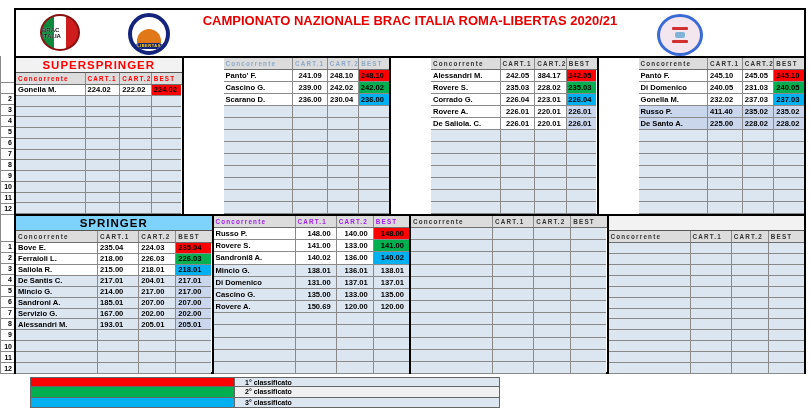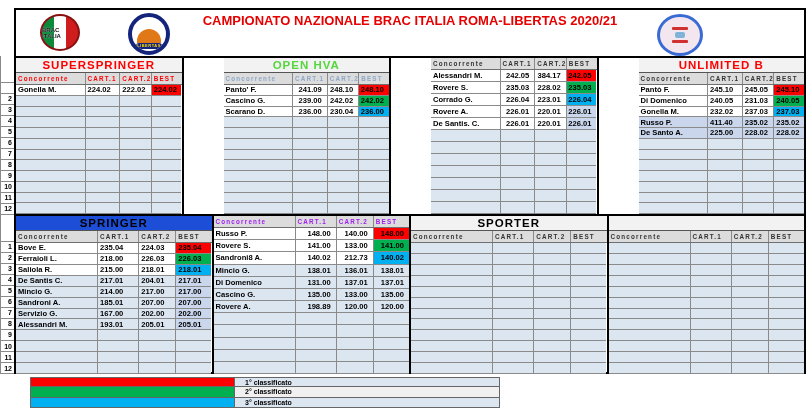--- a/index.html
+++ b/index.html
@@ -207,21 +207,20 @@
               <div class="cell w3" style="background: rgb(220, 230, 241);"></div>
             </div>
             <div class="row">
               <div class="cell w0" style="background: rgb(220, 230, 241);"></div>
               <div class="cell w1" style="background: rgb(220, 230, 241);"></div>
               <div class="cell w2" style="background: rgb(220, 230, 241);"></div>
               <div class="cell w3" style="background: rgb(220, 230, 241);"></div>
             </div>
           </div>
           <div class="section">
-            <div class="sec-title" style="color: rgb(85, 214, 60); background: rgb(242, 242, 242);">OPEN HVA</div>
             <div class="sec-cols" style="background: rgb(220, 220, 220);">
               <div class="hcell w0" style="color: rgb(142, 169, 200);">Concorrente</div>
               <div class="hcell w1" style="color: rgb(142, 169, 200);">CART.1</div>
               <div class="hcell w2" style="color: rgb(142, 169, 200);">CART.2</div>
               <div class="hcell w3" style="color: rgb(142, 169, 200);">BEST</div>
             </div>
             <div class="row">
               <div class="cell w0" style="background: rgb(255, 255, 255);">Panto' F.</div>
               <div class="cell w1 ar" style="background: rgb(255, 255, 255);">241.09</div>
               <div class="cell w2 ar" style="background: rgb(255, 255, 255);">248.10</div>
@@ -319,21 +318,21 @@
               <div class="cell w2 ar" style="background: rgb(255, 255, 255);">223.01</div>
               <div class="cell w3 ar" style="background: rgb(0, 176, 240);">226.04</div>
             </div>
             <div class="row">
               <div class="cell w0" style="background: rgb(255, 255, 255);">Rovere A.</div>
               <div class="cell w1 ar" style="background: rgb(255, 255, 255);">226.01</div>
               <div class="cell w2 ar" style="background: rgb(255, 255, 255);">220.01</div>
               <div class="cell w3 ar" style="background: rgb(201, 214, 236);">226.01</div>
             </div>
             <div class="row">
-              <div class="cell w0" style="background: rgb(255, 255, 255);">De Santis. C.</div>
+              <div class="cell w0" style="background: rgb(255, 255, 255);">De Saliola. C.</div>
               <div class="cell w1 ar" style="background: rgb(255, 255, 255);">226.01</div>
               <div class="cell w2 ar" style="background: rgb(255, 255, 255);">220.01</div>
               <div class="cell w3 ar" style="background: rgb(201, 214, 236);">226.01</div>
             </div>
             <div class="row">
               <div class="cell w0" style="background: rgb(220, 230, 241);"></div>
               <div class="cell w1" style="background: rgb(220, 230, 241);"></div>
               <div class="cell w2" style="background: rgb(220, 230, 241);"></div>
               <div class="cell w3" style="background: rgb(220, 230, 241);"></div>
             </div>
@@ -368,21 +367,20 @@
               <div class="cell w3" style="background: rgb(220, 230, 241);"></div>
             </div>
             <div class="row">
               <div class="cell w0" style="background: rgb(220, 230, 241);"></div>
               <div class="cell w1" style="background: rgb(220, 230, 241);"></div>
               <div class="cell w2" style="background: rgb(220, 230, 241);"></div>
               <div class="cell w3" style="background: rgb(220, 230, 241);"></div>
             </div>
           </div>
           <div class="section">
-            <div class="sec-title" style="color: rgb(255, 0, 0); background: rgb(242, 242, 242);">UNLIMITED B</div>
             <div class="sec-cols" style="background: rgb(220, 220, 220);">
               <div class="hcell w0" style="color: rgb(51, 51, 51);">Concorrente</div>
               <div class="hcell w1" style="color: rgb(51, 51, 51);">CART.1</div>
               <div class="hcell w2" style="color: rgb(51, 51, 51);">CART.2</div>
               <div class="hcell w3" style="color: rgb(51, 51, 51);">BEST</div>
             </div>
             <div class="row">
               <div class="cell w0" style="background: rgb(255, 255, 255);">Pantò F.</div>
               <div class="cell w1" style="background: rgb(255, 255, 255);">245.10</div>
               <div class="cell w2" style="background: rgb(255, 255, 255);">245.05</div>
@@ -451,21 +449,21 @@
             <div class="row">
               <div class="cell w0" style="background: rgb(220, 230, 241);"></div>
               <div class="cell w1" style="background: rgb(220, 230, 241);"></div>
               <div class="cell w2" style="background: rgb(220, 230, 241);"></div>
               <div class="cell w3" style="background: rgb(220, 230, 241);"></div>
             </div>
           </div>
         </div>
         <div class="block-row bottom">
           <div class="section">
-            <div class="sec-title" style="color: rgb(0, 0, 0); background: #1d4ed8;">SPRINGER</div>
+            <div class="sec-title" style="color: rgb(0, 0, 0); background: #7dd3fc;">SPRINGER</div>
             <div class="sec-cols" style="background: rgb(220, 220, 220);">
               <div class="hcell w0" style="color: rgb(51, 51, 51);">Concorrente</div>
               <div class="hcell w1" style="color: rgb(51, 51, 51);">CART.1</div>
               <div class="hcell w2" style="color: rgb(51, 51, 51);">CART.2</div>
               <div class="hcell w3" style="color: rgb(51, 51, 51);">BEST</div>
             </div>
             <div class="row">
               <div class="cell w0" style="background: rgb(255, 255, 255);">Bove E.</div>
               <div class="cell w1" style="background: rgb(255, 255, 255);">235.04</div>
               <div class="cell w2" style="background: rgb(255, 255, 255);">224.03</div>
@@ -553,21 +551,21 @@
             </div>
             <div class="row">
               <div class="cell w0" style="background: rgb(255, 255, 255);">Rovere S.</div>
               <div class="cell w1 ar" style="background: rgb(255, 255, 255);">141.00</div>
               <div class="cell w2 ar" style="background: rgb(255, 255, 255);">133.00</div>
               <div class="cell w3 ar" style="background: rgb(0, 176, 80);">141.00</div>
             </div>
             <div class="row">
               <div class="cell w0" style="background: rgb(255, 255, 255);">Sandroni8 A.</div>
               <div class="cell w1 ar" style="background: rgb(255, 255, 255);">140.02</div>
-              <div class="cell w2 ar" style="background: rgb(255, 255, 255);">212.73</div>
+              <div class="cell w2 ar" style="background: rgb(255, 255, 255);">136.00</div>
               <div class="cell w3 ar" style="background: rgb(0, 176, 240);">140.02</div>
             </div>
             <div class="row">
               <div class="cell w0" style="background: rgb(220, 230, 241);">Mincio G.</div>
               <div class="cell w1 ar" style="background: rgb(220, 230, 241);">138.01</div>
               <div class="cell w2 ar" style="background: rgb(220, 230, 241);">136.01</div>
               <div class="cell w3 ar" style="background: rgb(220, 230, 241);">138.01</div>
             </div>
             <div class="row">
               <div class="cell w0" style="background: rgb(220, 230, 241);">Di Domenico</div>
@@ -576,21 +574,21 @@
               <div class="cell w3 ar" style="background: rgb(220, 230, 241);">137.01</div>
             </div>
             <div class="row">
               <div class="cell w0" style="background: rgb(220, 230, 241);">Cascino G.</div>
               <div class="cell w1 ar" style="background: rgb(220, 230, 241);">135.00</div>
               <div class="cell w2 ar" style="background: rgb(220, 230, 241);">133.00</div>
               <div class="cell w3 ar" style="background: rgb(220, 230, 241);">135.00</div>
             </div>
             <div class="row">
               <div class="cell w0" style="background: rgb(220, 230, 241);">Rovere A.</div>
-              <div class="cell w1 ar" style="background: rgb(220, 230, 241);">198.89</div>
+              <div class="cell w1 ar" style="background: rgb(220, 230, 241);">150.69</div>
               <div class="cell w2 ar" style="background: rgb(220, 230, 241);">120.00</div>
               <div class="cell w3 ar" style="background: rgb(220, 230, 241);">120.00</div>
             </div>
             <div class="row">
               <div class="cell w0" style="background: rgb(220, 230, 241);"></div>
               <div class="cell w1" style="background: rgb(220, 230, 241);"></div>
               <div class="cell w2" style="background: rgb(220, 230, 241);"></div>
               <div class="cell w3" style="background: rgb(220, 230, 241);"></div>
             </div>
             <div class="row">
@@ -612,21 +610,20 @@
               <div class="cell w3" style="background: rgb(220, 230, 241);"></div>
             </div>
             <div class="row">
               <div class="cell w0" style="background: rgb(220, 230, 241);"></div>
               <div class="cell w1" style="background: rgb(220, 230, 241);"></div>
               <div class="cell w2" style="background: rgb(220, 230, 241);"></div>
               <div class="cell w3" style="background: rgb(220, 230, 241);"></div>
             </div>
           </div>
           <div class="section">
-            <div class="sec-title" style="color: rgb(0, 0, 0); background: rgb(242, 242, 242);">SPORTER</div>
             <div class="sec-cols" style="background: rgb(220, 220, 220);">
               <div class="hcell w0" style="color: rgb(51, 51, 51);">Concorrente</div>
               <div class="hcell w1" style="color: rgb(51, 51, 51);">CART.1</div>
               <div class="hcell w2" style="color: rgb(51, 51, 51);">CART.2</div>
               <div class="hcell w3" style="color: rgb(51, 51, 51);">BEST</div>
             </div>
             <div class="row">
               <div class="cell w0" style="background: rgb(220, 230, 241);"></div>
               <div class="cell w1" style="background: rgb(220, 230, 241);"></div>
               <div class="cell w2" style="background: rgb(220, 230, 241);"></div>

